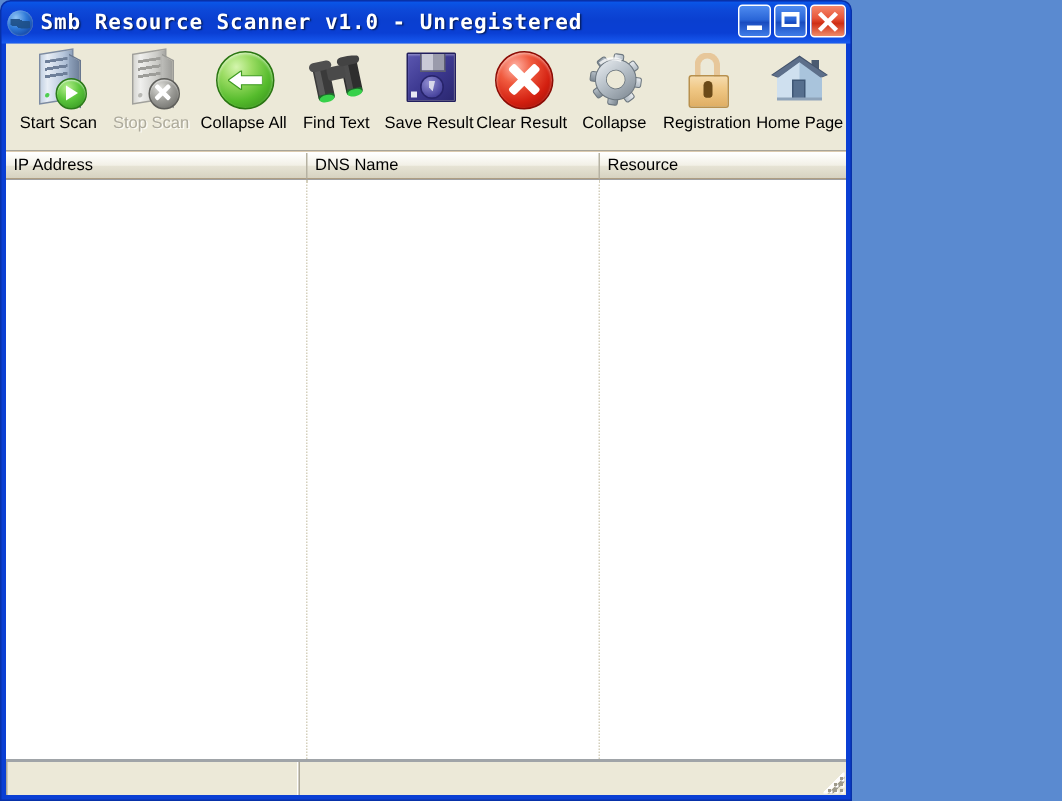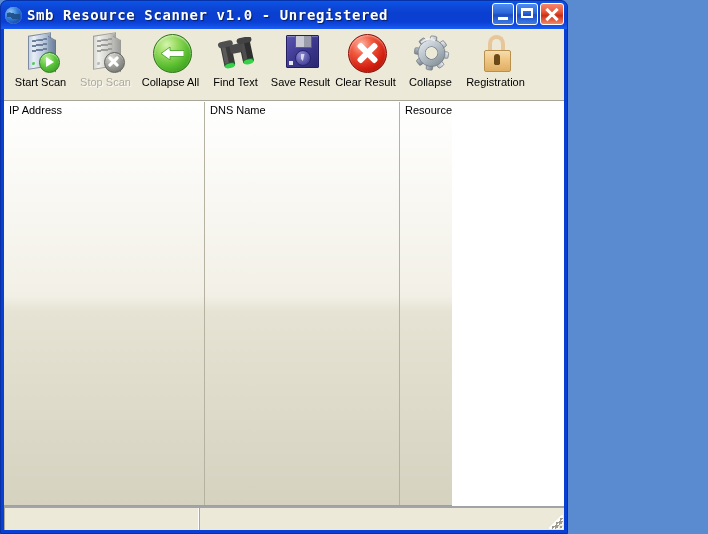--- a/index.html
+++ b/index.html
@@ -362,21 +362,21 @@
   
   .house { position: absolute; left: 2px; top: 4px; width: 39px; height: 33px; }
 
   
   #listwrap {
     flex: 1 1 auto;
     margin: 0;
     background: #a16207;
     border-top: 1px solid #ffffff;
     display: flex;
-    flex-direction: row;
+    flex-direction: column;
     overflow: hidden;
     position: relative;
   }
   #header-row {
     flex: 0 0 17px;
     display: flex;
     background: linear-gradient(to bottom, #ffffff 0%, #f2f0e6 48%, #e6e3d4 52%, #d6d2c0 100%);
     border-bottom: 1px solid #a0a0a0;
   }
   .hcell {
@@ -580,20 +580,37 @@
       <div class="tool">
         <div class="ico">
           <span class="lock">
             <span class="shackle"></span>
             <span class="body"></span>
           </span>
         </div>
         <div class="lbl">Registration</div>
       </div>
 
+      <div class="tool">
+        <div class="ico">
+          <span class="house">
+            <svg width="39" height="33" viewBox="0 0 39 33">
+              <rect x="27" y="4" width="5" height="8" fill="#4a5a70"></rect>
+              <polygon points="19,1 38,14 33,16 19,6 5,16 0,14" fill="#44536b"></polygon>
+              <polygon points="19,5 34,16 34,30 4,30 4,16" fill="#cfe0ef"></polygon>
+              <polygon points="19,5 34,16 34,30 19,30" fill="#a9c4dc"></polygon>
+              <rect x="14" y="17" width="9" height="13" fill="#3f5775"></rect>
+              <rect x="15" y="18" width="7" height="12" fill="#566f8e"></rect>
+              <polygon points="19,2 37,14 33,15.6 19,5.5 5,15.6 1,14" fill="#5d6f8a"></polygon>
+              <rect x="4" y="29" width="30" height="2" fill="#8fa4ba"></rect>
+            </svg>
+          </span>
+        </div>
+        <div class="lbl">Home Page</div>
+      </div>
 
     </div>
 
     <div id="listwrap">
       <div id="header-row">
         <div class="hcell" id="hc0">IP Address</div>
         <div class="hcell" id="hc1">DNS Name</div>
         <div class="hcell" id="hc2">Resource</div>
       </div>
       <div id="listbody">

